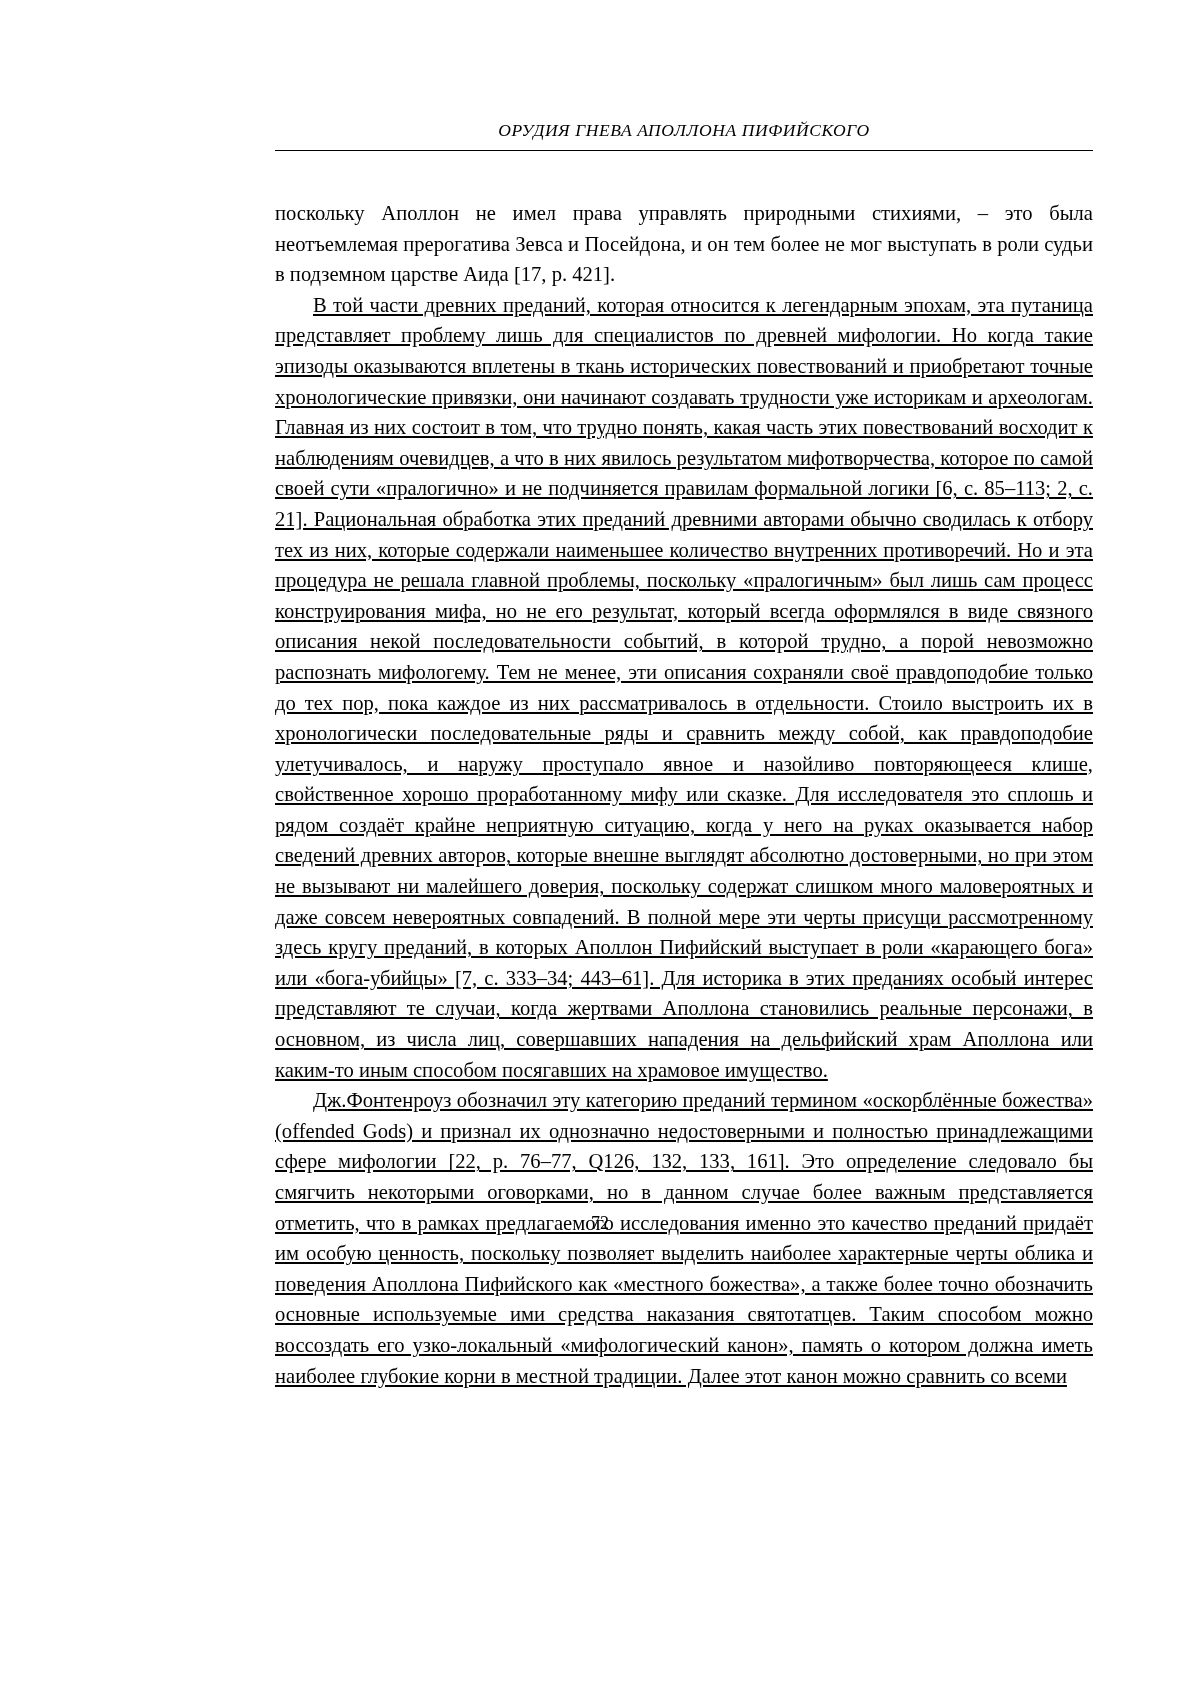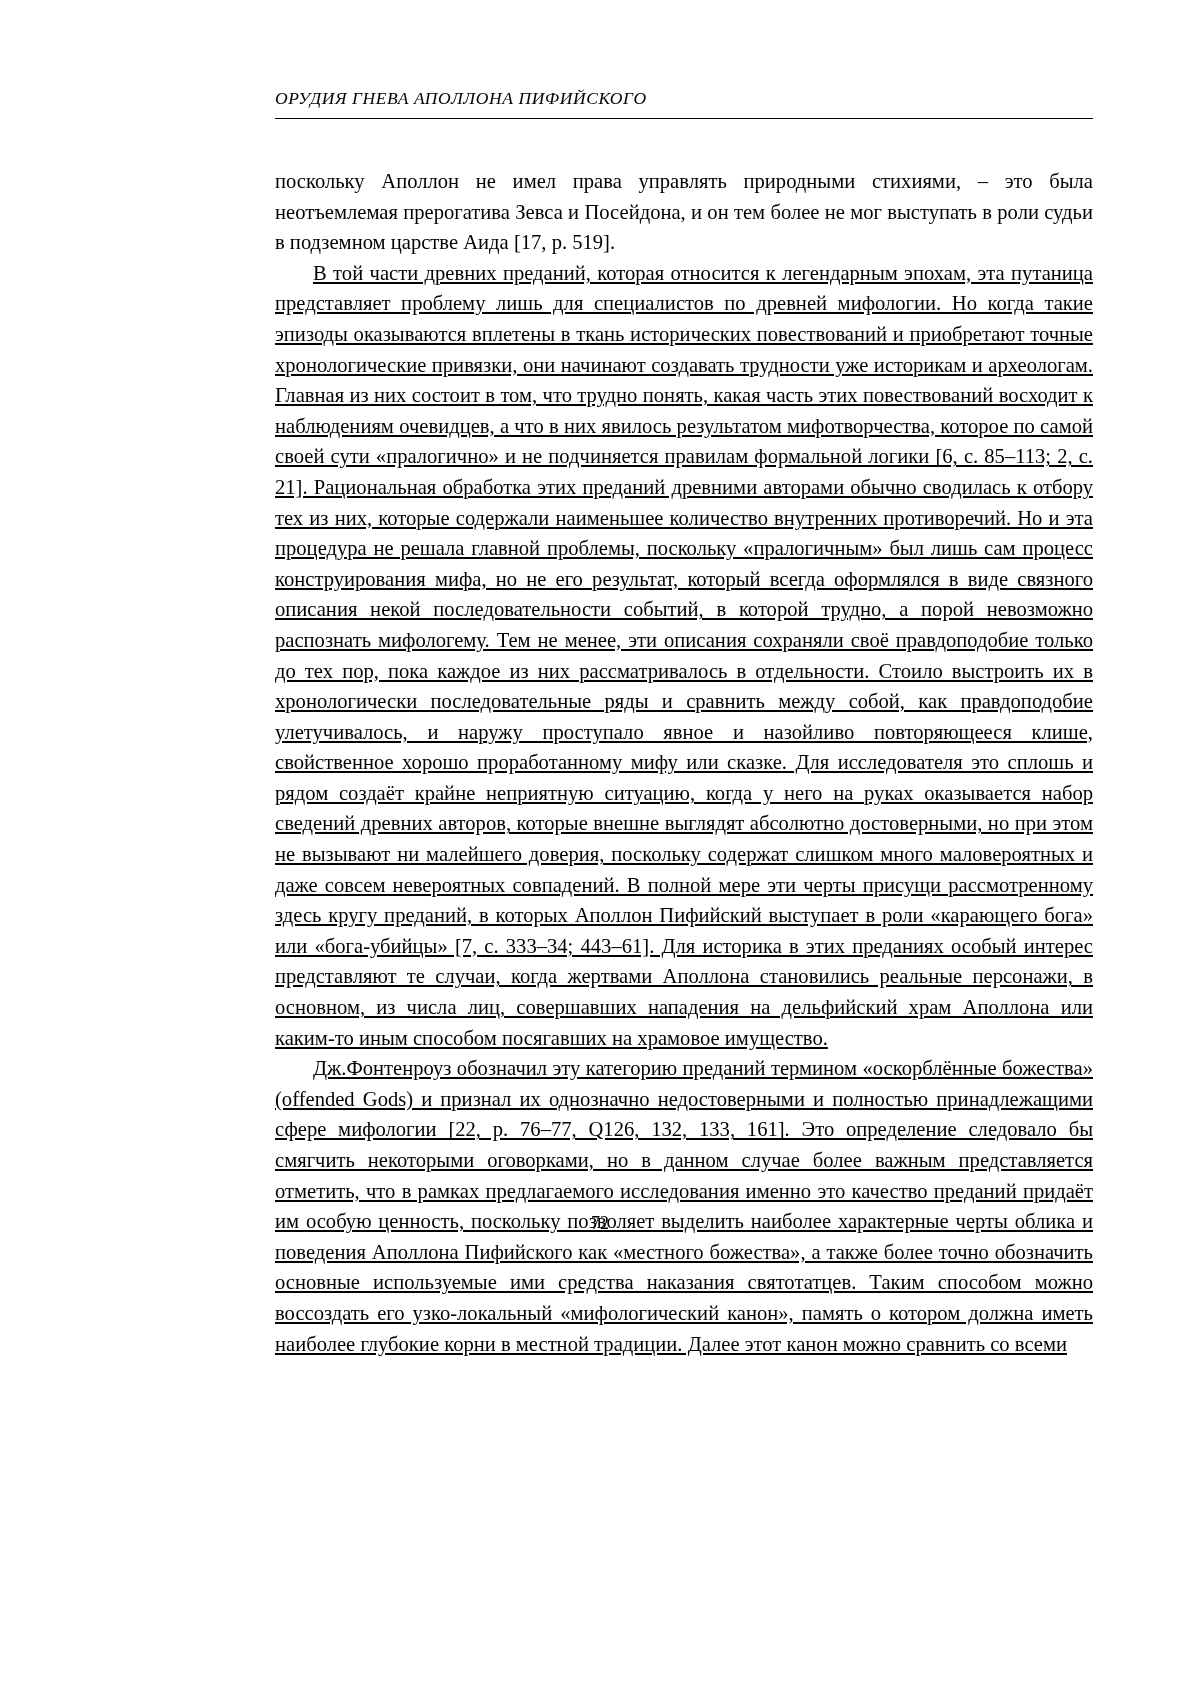--- a/index.html
+++ b/index.html
@@ -26,24 +26,25 @@
     left: 275px;
     top: 88px;
     width: 818px;
   }
   .running-head {
     font-family: "Liberation Serif", serif;
     font-style: italic;
     font-weight: normal;
     font-size: 17.5px;
     letter-spacing: 0.6px;
-    text-align: left;
+    text-align: center;
     text-transform: uppercase;
     padding-bottom: 9px;
     border-bottom: 1.4px solid #000000;
+    margin-top: 32px;
   }
   .body-text {
     margin-top: 47px;
     font-size: 20.6px;
     line-height: 30.6px;
     text-align: justify;
     text-justify: inter-word;
     hyphens: none;
   }
   .body-text p {
@@ -67,21 +68,21 @@
 </head>
 <body>
 
 <div class="page">
 
   <div class="content">
 
     <div class="running-head">Орудия гнева Аполлона Пифийского</div>
 
     <div class="body-text">
-      <p>поскольку Аполлон не имел права управлять природными стихиями, – это была неотъемлемая прерогатива Зевса и Посейдона, и он тем более не мог выступать в роли судьи в подземном царстве Аида [17, p. 519].</p>
+      <p>поскольку Аполлон не имел права управлять природными стихиями, – это была неотъемлемая прерогатива Зевса и Посейдона, и он тем более не мог выступать в роли судьи в подземном царстве Аида [17, p. 421].</p>
       <p class="indented">В той части древних преданий, которая относится к легендарным эпохам, эта путаница представляет проблему лишь для специалистов по древней мифологии. Но когда такие эпизоды оказываются вплетены в ткань исторических повествований и приобретают точные хронологические привязки, они начинают создавать трудности уже историкам и археологам. Главная из них состоит в том, что трудно понять, какая часть этих повествований восходит к наблюдениям очевидцев, а что в них явилось результатом мифотворчества, которое по самой своей сути «пралогично» и не подчиняется правилам формальной логики [6, с. 85–113; 2, с. 21]. Рациональная обработка этих преданий древними авторами обычно сводилась к отбору тех из них, которые содержали наименьшее количество внутренних противоречий. Но и эта процедура не решала главной проблемы, поскольку «пралогичным» был лишь сам процесс конструирования мифа, но не его результат, который всегда оформлялся в виде связного описания некой последовательности событий, в которой трудно, а порой невозможно распознать мифологему. Тем не менее, эти описания сохраняли своё правдоподобие только до тех пор, пока каждое из них рассматривалось в отдельности. Стоило выстроить их в хронологически последовательные ряды и сравнить между собой, как правдоподобие улетучивалось, и наружу проступало явное и назойливо повторяющееся клише, свойственное хорошо проработанному мифу или сказке. Для исследователя это сплошь и рядом создаёт крайне неприятную ситуацию, когда у него на руках оказывается набор сведений древних авторов, которые внешне выглядят абсолютно достоверными, но при этом не вызывают ни малейшего доверия, поскольку содержат слишком много маловероятных и даже совсем невероятных совпадений. В полной мере эти черты присущи рассмотренному здесь кругу преданий, в которых Аполлон Пифийский выступает в роли «карающего бога» или «бога-убийцы» [7, с. 333–34; 443–61]. Для историка в этих преданиях особый интерес представляют те случаи, когда жертвами Аполлона становились реальные персонажи, в основном, из числа лиц, совершавших нападения на дельфийский храм Аполлона или каким-то иным способом посягавших на храмовое имущество.</p>
       <p class="indented">Дж.Фонтенроуз обозначил эту категорию преданий термином «оскорблённые божества» (offended Gods) и признал их однозначно недостоверными и полностью принадлежащими сфере мифологии [22, p. 76–77, Q126, 132, 133, 161]. Это определение следовало бы смягчить некоторыми оговорками, но в данном случае более важным представляется отметить, что в рамках предлагаемого исследования именно это качество преданий придаёт им особую ценность, поскольку позволяет выделить наиболее характерные черты облика и поведения Аполлона Пифийского как «местного божества», а также более точно обозначить основные используемые ими средства наказания святотатцев. Таким способом можно воссоздать его узко-локальный «мифологический канон», память о котором должна иметь наиболее глубокие корни в местной традиции. Далее этот канон можно сравнить со всеми</p>
     </div>
 
   </div>
 
   <div class="page-number">72</div>
 
 </div>
 

